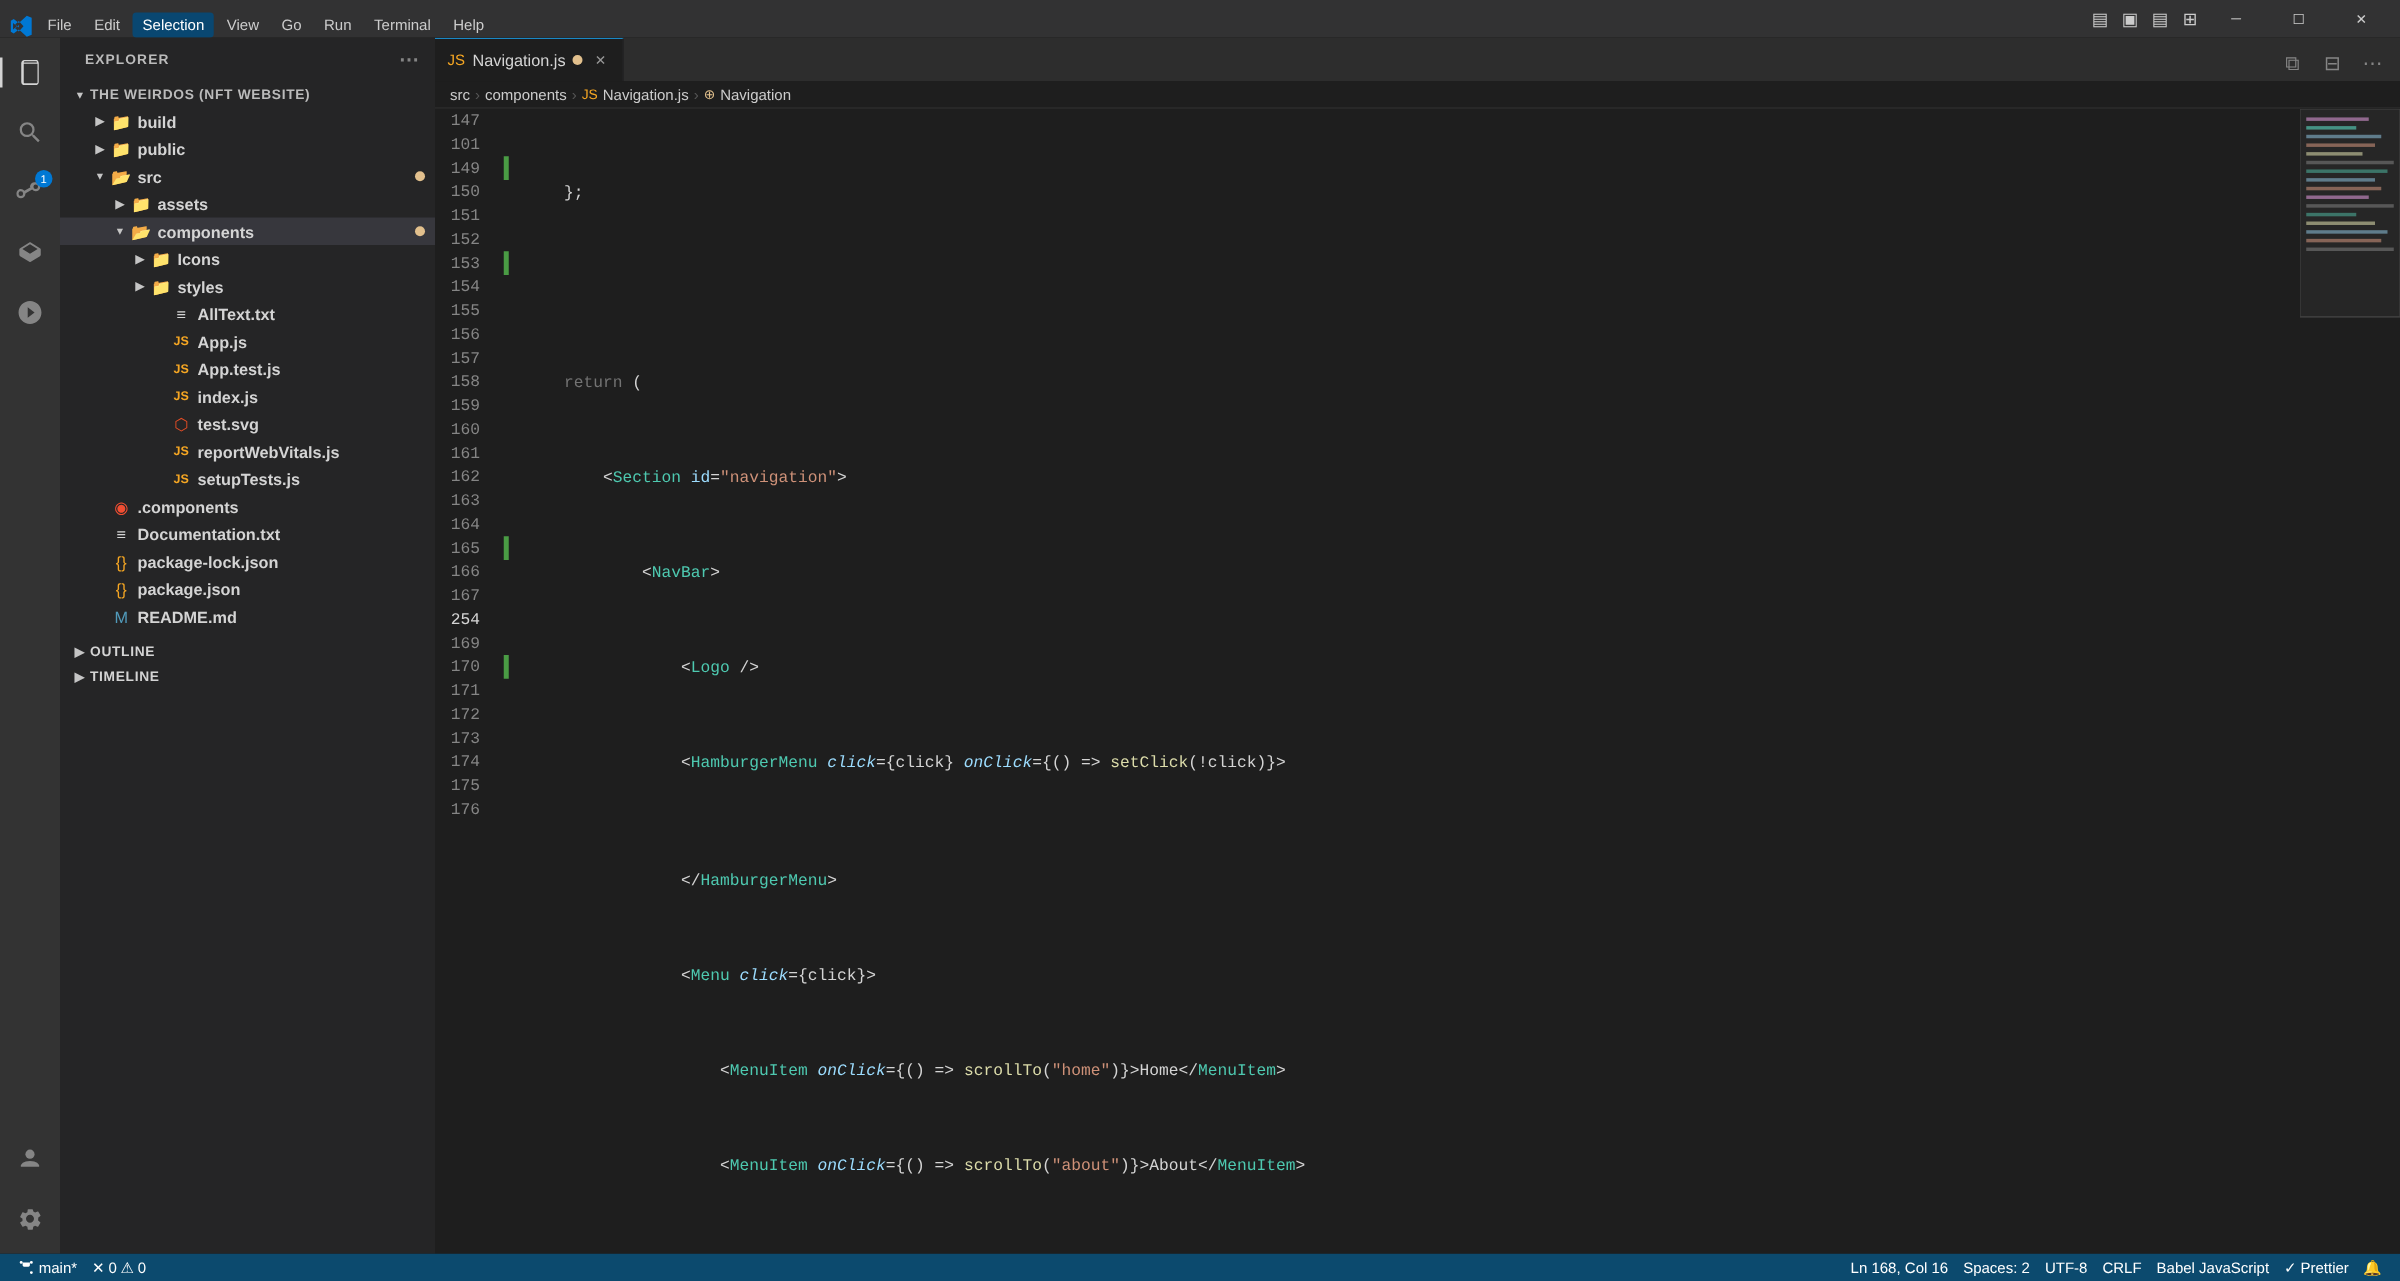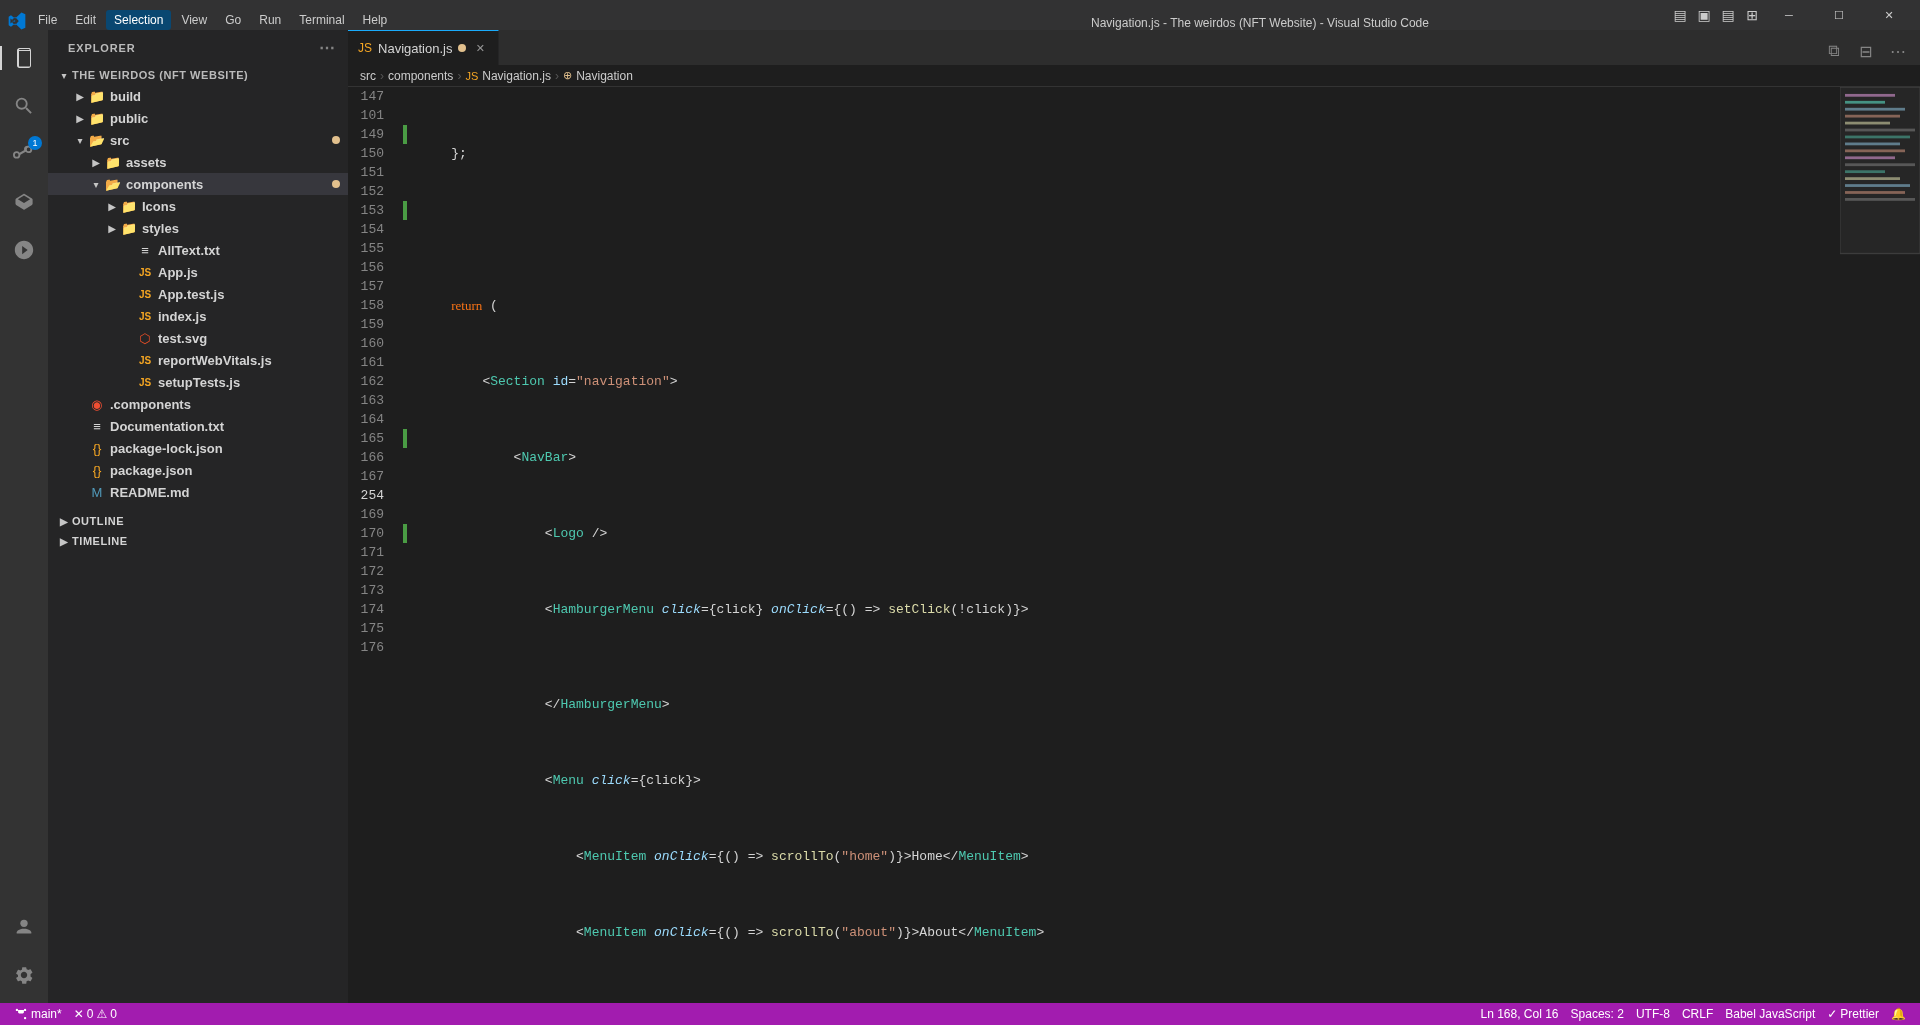--- a/index.html
+++ b/index.html
@@ -340,38 +340,38 @@
     .code-line {
       height: 19px;
       display: flex;
       align-items: center;
     }
 
     
     .c-tag { color: #4ec9b0; }
     .c-attr { color: #9cdcfe; }
     .c-string { color: #ce9178; }
-    .c-keyword { color: #f97316; font-family: Liberation Serif, serif; }
+    .c-keyword { color: #737373; }
     .c-plain { color: #d4d4d4; }
     .c-italic { font-style: italic; }
     .c-yellow { color: #dcdcaa; }
 
     
     .minimap {
       width: 80px;
       background: #252526;
       flex-shrink: 0;
       position: relative;
       overflow: hidden;
     }
 
     
     .status-bar {
       height: 22px;
-      background: #a21caf;
+      background: #0c4a6e;
       display: flex;
       align-items: center;
       padding: 0 8px;
       flex-shrink: 0;
       font-size: 12px;
       color: white;
       gap: 0;
       text-align: right;
     }
     .status-item {
@@ -422,21 +422,20 @@
   <div class="titlebar-menu">
     <span class="titlebar-menu-item">File</span>
     <span class="titlebar-menu-item">Edit</span>
     <span class="titlebar-menu-item active">Selection</span>
     <span class="titlebar-menu-item">View</span>
     <span class="titlebar-menu-item">Go</span>
     <span class="titlebar-menu-item">Run</span>
     <span class="titlebar-menu-item">Terminal</span>
     <span class="titlebar-menu-item">Help</span>
   </div>
-  <div class="titlebar-title">Navigation.js - The weirdos (NFT Website) - Visual Studio Code</div>
   <div class="titlebar-controls">
     <div class="titlebar-control">▤</div>
     <div class="titlebar-control">▣</div>
     <div class="titlebar-control">▤</div>
     <div class="titlebar-control">⊞</div>
     <div class="win-btn">─</div>
     <div class="win-btn">☐</div>
     <div class="win-btn close">✕</div>
   </div>
 </div>

